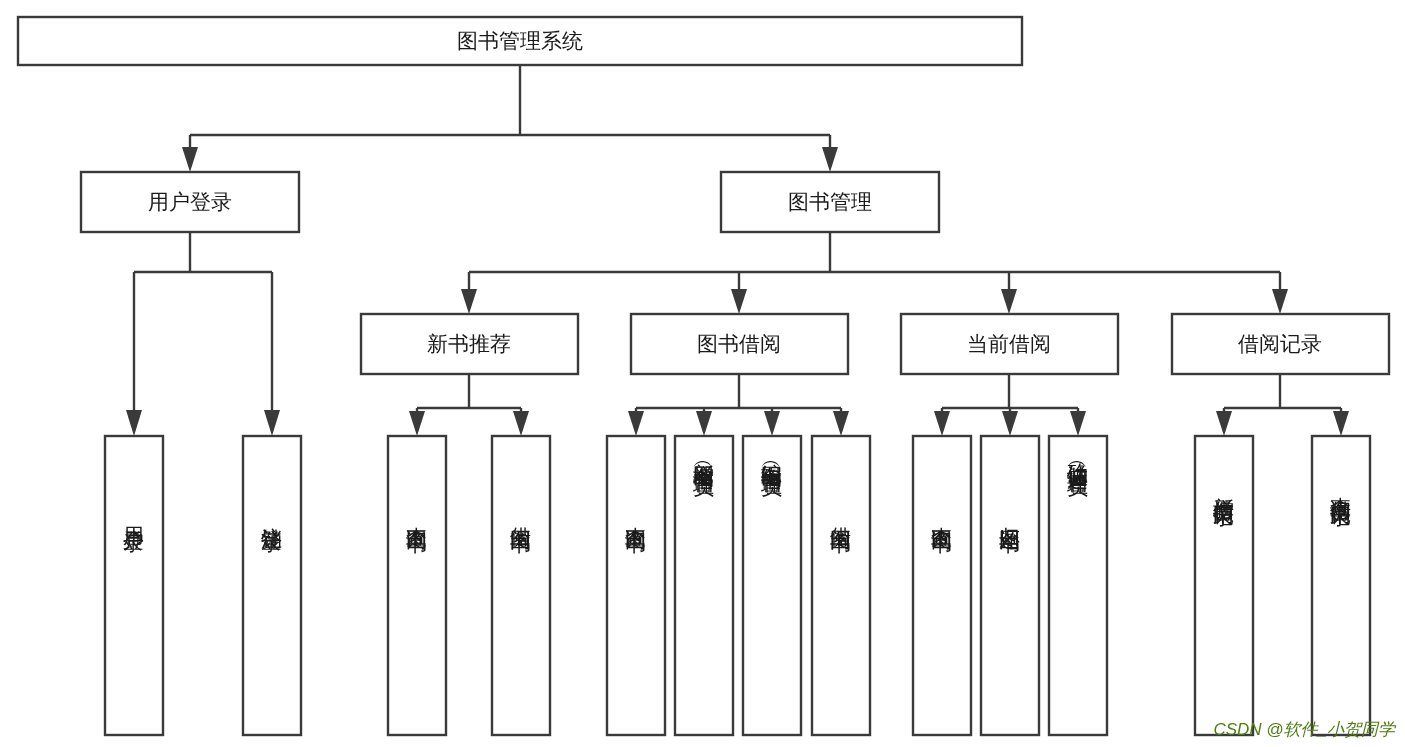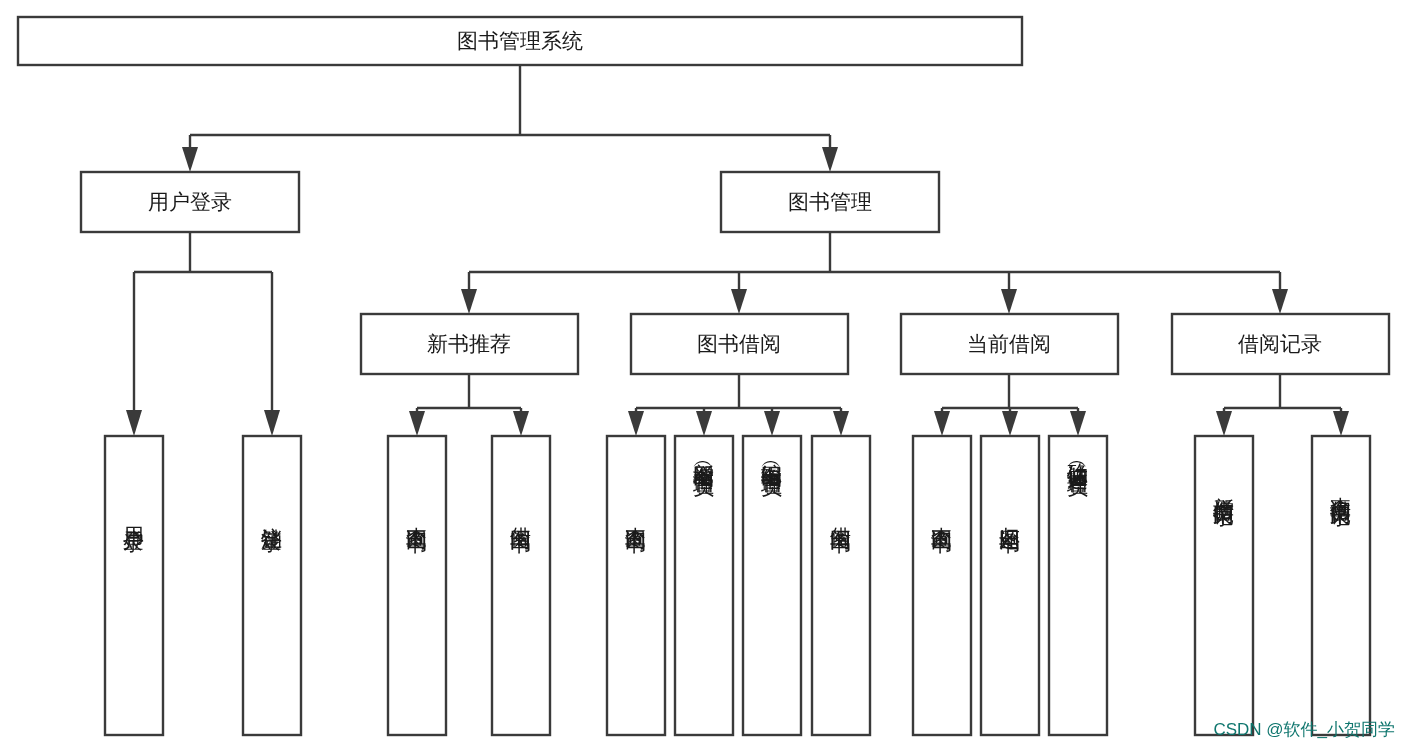--- a/index.html
+++ b/index.html
@@ -59,23 +59,24 @@
     color: #1a1a1a;
     letter-spacing: 2px;
     white-space: nowrap;
   }
   #watermark {
     position: absolute;
     right: 10px;
     bottom: 6px;
     font-family: "Liberation Sans", "DejaVu Sans", sans-serif;
     font-size: 17px;
-    color: #0f766e;
+    color: #4d7c0f;
     white-space: nowrap;
     user-select: none;
+    font-style: italic;
   }
 </style>
 </head>
 <body>
 
 <svg id="diagram" viewBox="0 0 1405 747" xmlns="http://www.w3.org/2000/svg">
 
   <g>
 
     <path class="edge" d="M520,65 L520,135"></path>

